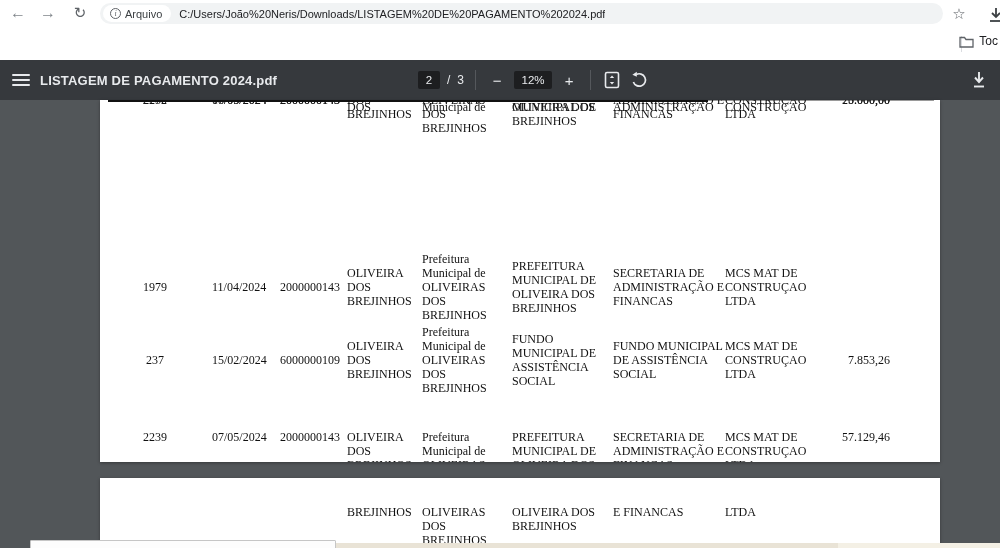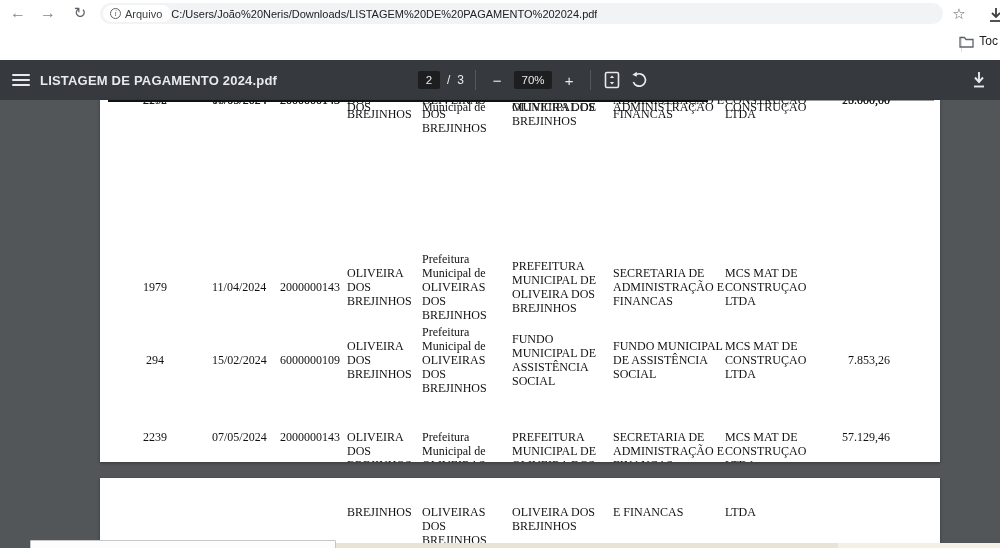--- a/index.html
+++ b/index.html
@@ -13,21 +13,21 @@
   .nav-back { left:6px; color:#80868b; }
   .nav-fwd  { left:36px; color:#80868b; }
   .nav-reload { left:68px; font-size:15px; }
   .omnibox { position:absolute; left:100px; top:3px; width:843px; height:21px; background:#f1f3f4; border-radius:11px;
              display:flex; align-items:center; }
   .scheme-chip { display:flex; align-items:center; gap:4px; background:#fff; border-radius:9px; height:17px;
                  margin-left:3px; padding:0 9px 0 7px; font-size:11px; color:#3c4043; }
   .info-badge { display:inline-flex; width:11px; height:11px; border:1px solid #5f6368; border-radius:50%;
                 color:#5f6368; font-size:8px; align-items:center; justify-content:center;
                 font-family:"Liberation Serif", serif; font-style:italic; }
-  .url-text { font-size:11px; color:#202124; white-space:nowrap; overflow:hidden; }
+  .url-text { font-size:11px; color:#202124; margin-left:8px; white-space:nowrap; overflow:hidden; }
   .star-btn { position:absolute; right:30px; top:3px; width:22px; height:22px; font-size:15px; color:#5f6368;
               display:flex; align-items:center; justify-content:center; }
   .dl-browser { position:absolute; right:-7px; top:4px; width:22px; height:22px; color:#3c4043; }
 
   
   .bookmarks-bar { position:absolute; left:0; top:28px; width:1000px; height:32px; background:#fff; }
   .bm-divider { position:absolute; right:38px; top:8px; width:1px; height:16px; background:#dadce0; }
   .bm-folder { position:absolute; right:2px; top:6px; display:flex; align-items:center; gap:5px;
                font-size:12px; color:#202124; }
 
@@ -132,21 +132,21 @@
         <span></span>
         <span></span>
       </div>
     <div class="pdf-title">LISTAGEM DE PAGAMENTO 2024.pdf</div>
     <div class="tb-center">
       <span class="page-box">2</span>
       <span>/</span>
       <span>3</span>
       <span class="tb-sep"></span>
       <span class="tb-btn">−</span>
-      <span class="zoom-box">70%</span>
+      <span class="zoom-box">12%</span>
       <span class="tb-btn">+</span>
       <span class="tb-sep"></span>
       <span class="tb-btn">
         <svg width="16" height="18" viewBox="0 0 16 18">
             <rect x="1.5" y="1.5" width="13" height="15" rx="1.5" fill="none" stroke="#e8eaed" stroke-width="1.6"></rect>
           <path d="M8 4.5l-2.2 2.6h4.4z" fill="#e8eaed"></path>
             <path d="M8 13.5l-2.2-2.6h4.4z" fill="#e8eaed"></path>
           </svg>
       </span>
       <span class="tb-btn">
@@ -178,21 +178,21 @@
           <div class="cell c1">11/04/2024</div>
           <div class="cell c2">2000000143</div>
           <div class="cell c3">OLIVEIRA DOS BREJINHOS</div>
           <div class="cell c4">Prefeitura Municipal de OLIVEIRAS DOS BREJINHOS</div>
           <div class="cell c5">PREFEITURA MUNICIPAL DE OLIVEIRA DOS BREJINHOS</div>
           <div class="cell c6">SECRETARIA DE ADMINISTRAÇÃO E FINANCAS</div>
           <div class="cell c7">MCS MAT DE CONSTRUÇAO LTDA</div>
         </div>
 
         <div class="trow">
-          <div class="cell c0">294</div>
+          <div class="cell c0">237</div>
           <div class="cell c1">15/02/2024</div>
           <div class="cell c2">6000000109</div>
           <div class="cell c3">OLIVEIRA DOS BREJINHOS</div>
           <div class="cell c4">Prefeitura Municipal de OLIVEIRAS DOS BREJINHOS</div>
           <div class="cell c5">FUNDO MUNICIPAL DE ASSISTÊNCIA SOCIAL</div>
           <div class="cell c6">FUNDO MUNICIPAL DE ASSISTÊNCIA SOCIAL</div>
           <div class="cell c7">MCS MAT DE CONSTRUÇAO LTDA</div>
           <div class="cell c8">7.853,26</div>
         </div>
 

